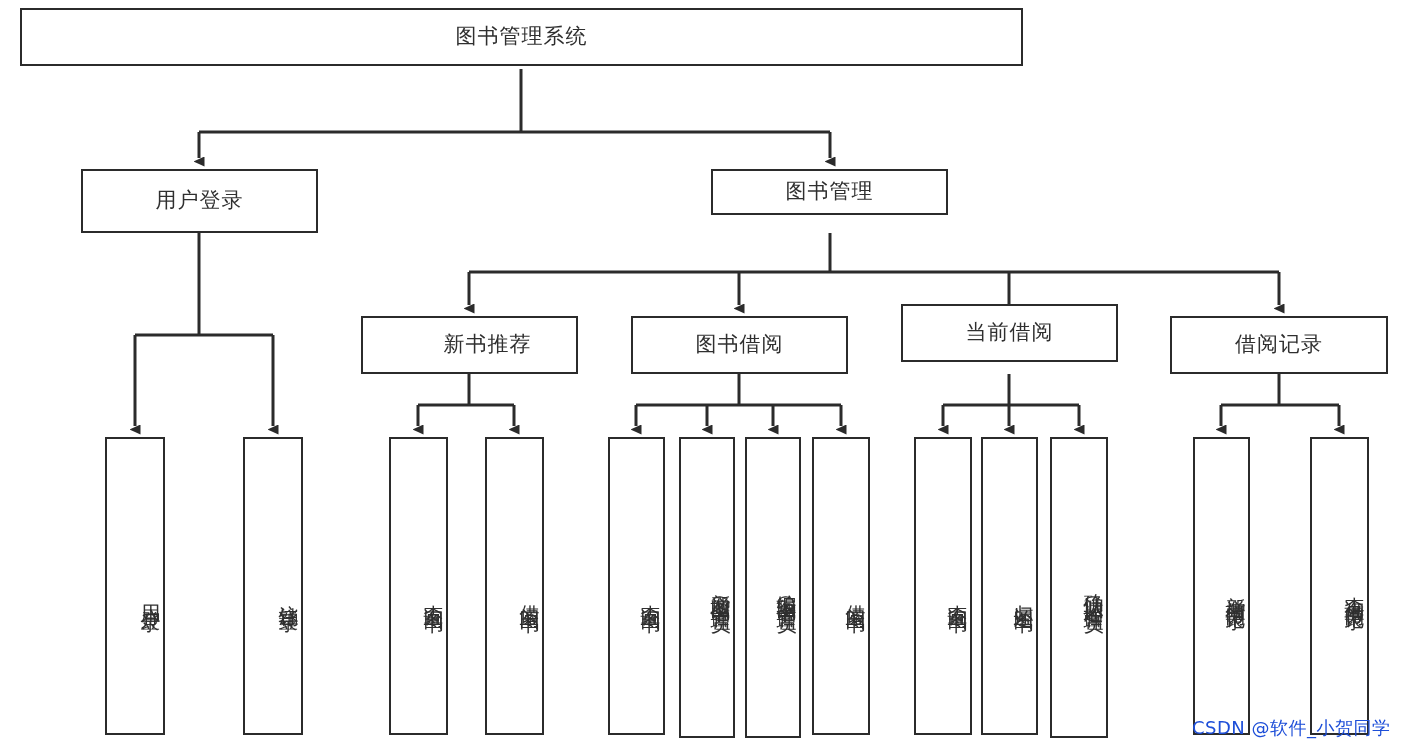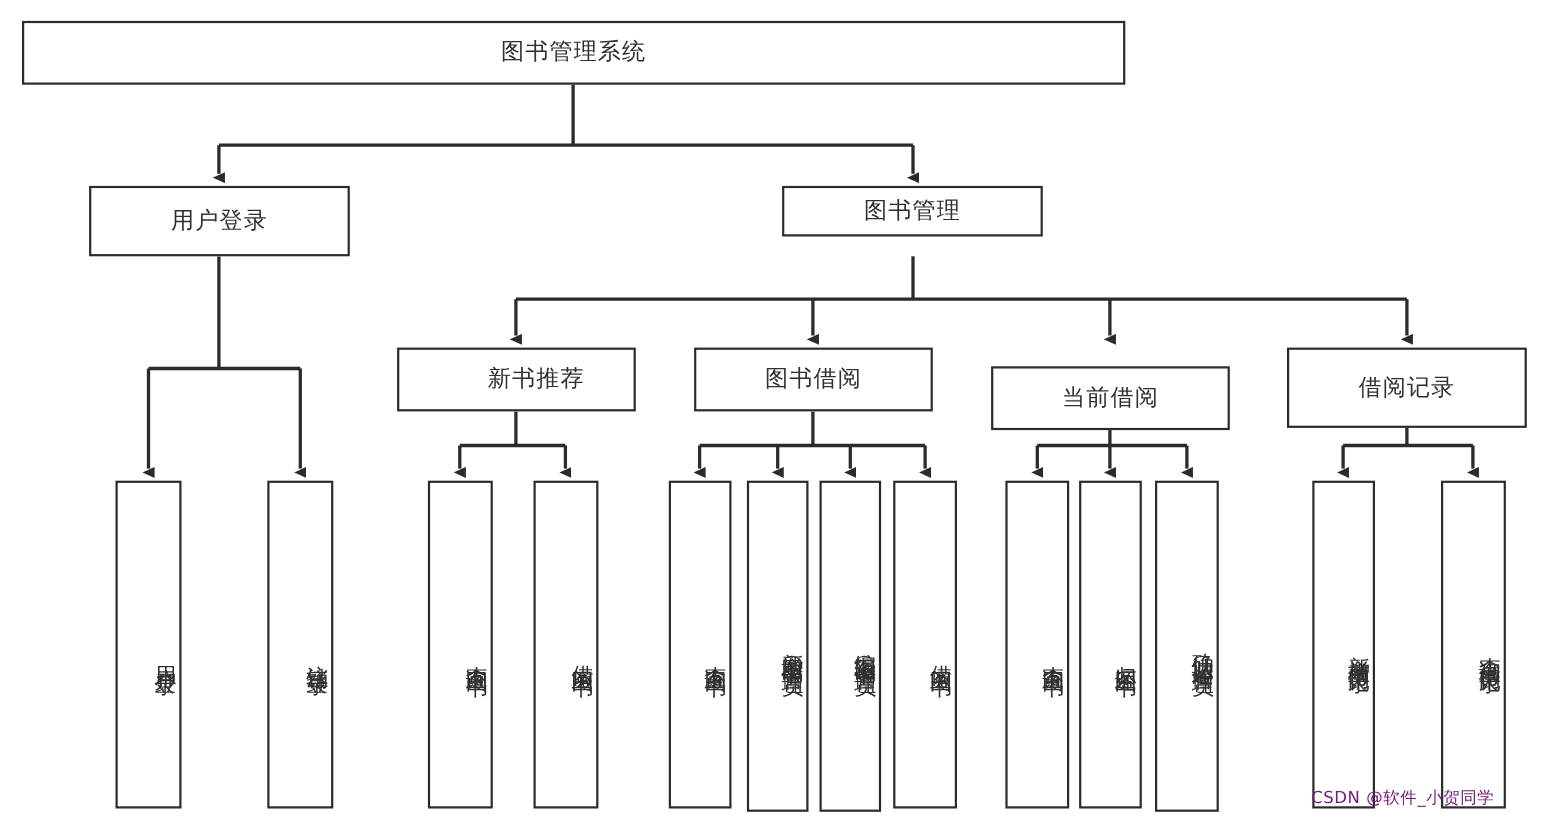--- a/index.html
+++ b/index.html
@@ -49,22 +49,22 @@
   svg.links {
     position: absolute;
     left: 0;
     top: 0;
     width: 1405px;
     height: 747px;
     pointer-events: none;
   }
   .watermark {
     position: absolute;
-    font-size: 15px;
-    color: #701a75;
+    font-size: 18px;
+    color: #1d4ed8;
     white-space: nowrap;
     letter-spacing: 0.5px;
   }
 </style>
 </head>
 <body>
 
 <div id="canvas">
 
   <svg class="links" viewBox="0 0 1405 747" xmlns="http://www.w3.org/2000/svg">
@@ -112,41 +112,41 @@
       <path d="M1009,405 L1009,426" marker-end="url(#arrow)"></path>
       <path d="M1079,405 L1079,426" marker-end="url(#arrow)"></path>
 
       <path d="M1279,374 L1279,405"></path>
       <path d="M1221,405 L1339,405"></path>
       <path d="M1221,405 L1221,426" marker-end="url(#arrow)"></path>
       <path d="M1339,405 L1339,426" marker-end="url(#arrow)"></path>
     </g>
   </svg>
 
-  <div class="node horiz" style="left:20px; top:19px; width:1003px; height:58px;">
+  <div class="node horiz" style="left:20px; top:8px; width:1003px; height:58px;">
     <span>图书管理系统</span>
   </div>
 
   <div class="node horiz" style="left:81px; top:169px; width:237px; height:64px;">
     <span>用户登录</span>
   </div>
   <div class="node horiz" style="left:711px; top:169px; width:237px; height:46px;">
     <span>图书管理</span>
   </div>
 
   <div class="node horiz" style="left:361px; top:316px; width:217px; height:58px;padding-left:36px;">
     <span>新书推荐</span>
   </div>
   <div class="node horiz" style="left:631px; top:316px; width:217px; height:58px;font-family:Liberation Serif, serif;">
     <span>图书借阅</span>
   </div>
-  <div class="node horiz" style="left:901px; top:333px; width:217px; height:58px;">
+  <div class="node horiz" style="left:901px; top:304px; width:217px; height:58px;">
     <span>当前借阅</span>
   </div>
-  <div class="node horiz" style="left:1170px; top:316px; width:218px; height:73px;">
+  <div class="node horiz" style="left:1170px; top:316px; width:218px; height:58px;">
     <span>借阅记录</span>
   </div>
 
   <div class="node vert" style="left:105px; top:437px; width:60px; height:298px;">
     <span>用户登录</span>
   </div>
   <div class="node vert" style="left:243px; top:437px; width:60px; height:298px;">
     <span>注销登录</span>
   </div>
   <div class="node vert" style="left:389px; top:437px; width:59px; height:298px;">

